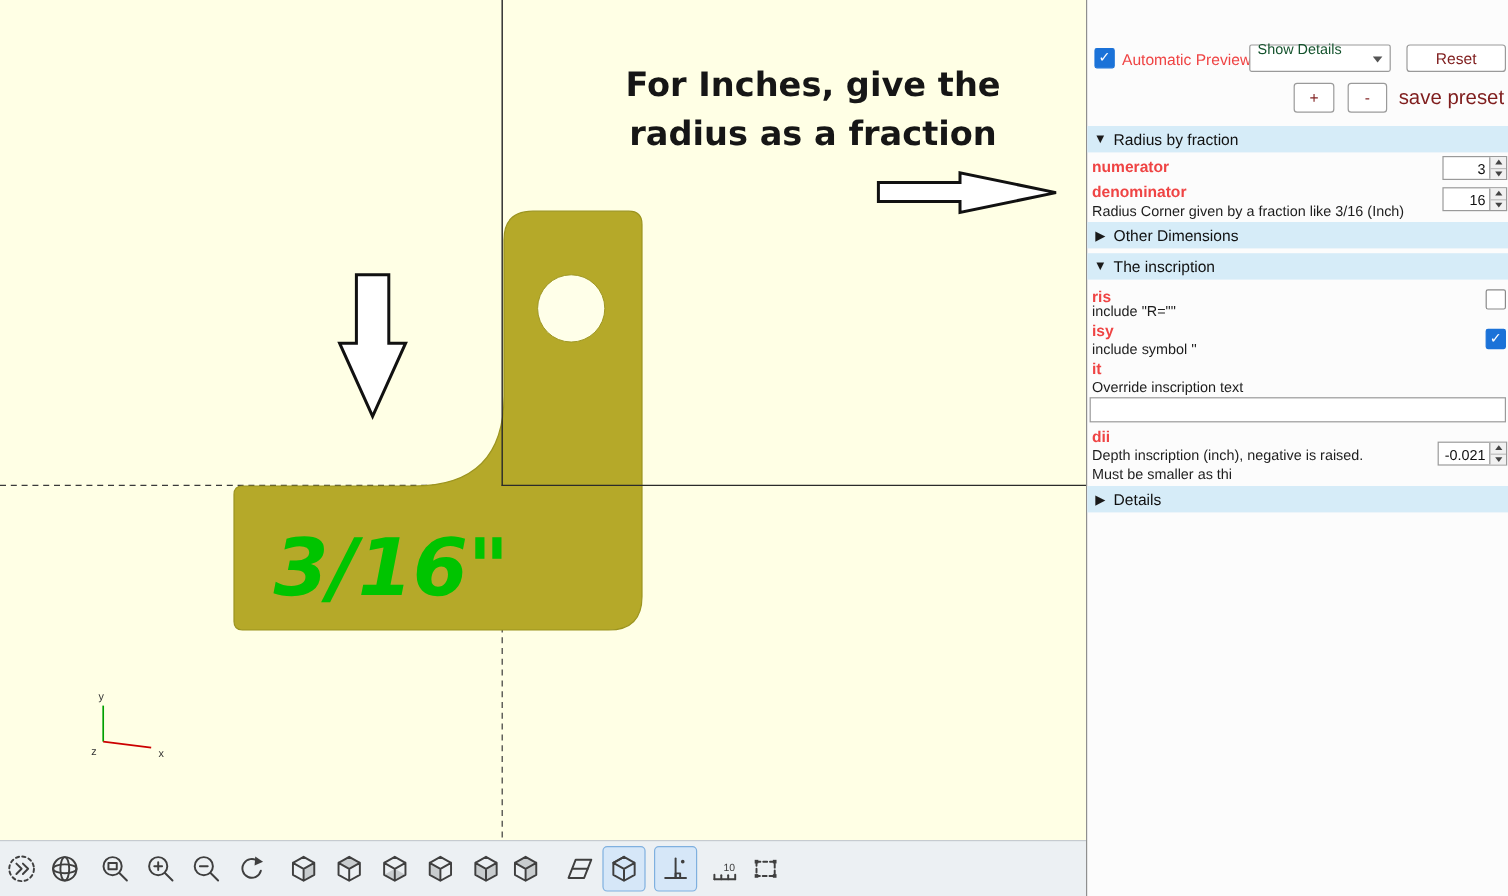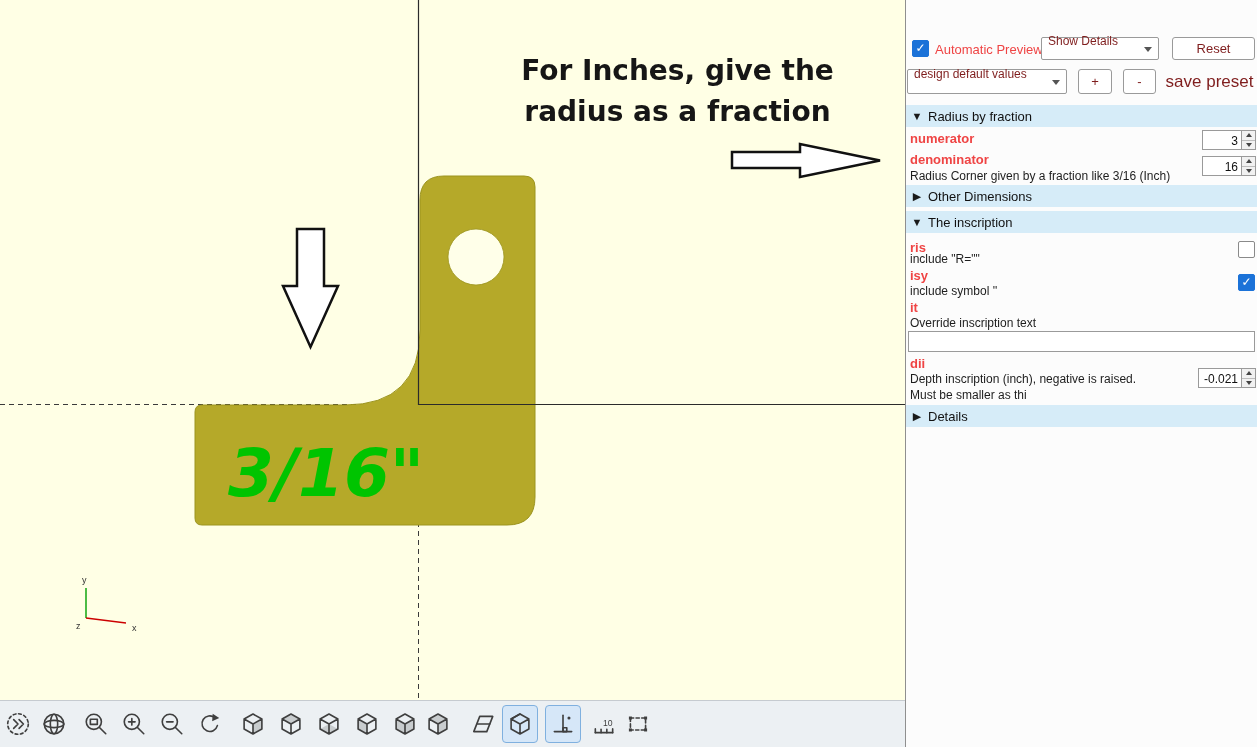--- a/index.html
+++ b/index.html
@@ -25,21 +25,21 @@
   .panel-close { position:absolute; right:7px; top:6px; font-size:13px; color:#333; cursor:default; }
 
   .cb { position:absolute; width:17px; height:17px; background:#fff; border:1px solid #8a8a8a; border-radius:2px;
         font-size:12px; line-height:15px; text-align:center; color:#fff; }
   .cb.checked { background:#1B72D8; border-color:#1B72D8; }
 
   .lbl { position:absolute; font-size:13px; color:#ef4444; }
   .lbl.bold { font-weight:bold; }
   .desc { position:absolute; font-size:12px; color:#1d1d1d; }
 
-  .dropdown { position:absolute; background:#fff; border:1px solid #9a9a9a; border-radius:2px; font-size:12px; color:#7f1d1d;
+  .dropdown { position:absolute; background:#fff; border:1px solid #9a9a9a; border-radius:2px; font-size:12px; color:#14532d;
     display:flex; align-items:center; padding:0 18px 16px 6px; }
   .chev { position:absolute; right:6px; top:50%; margin-top:-2px; width:0; height:0;
     border-left:4px solid transparent; border-right:4px solid transparent; border-top:5px solid #555; }
 
   .btn { position:absolute; background:#fff; border:1px solid #9a9a9a; border-radius:3px; font-size:13px; color:#7f1d1d;
     display:flex; align-items:center; justify-content:center; }
   .btn.flat { border:none; background:transparent; font-size:17px; }
 
   .sec-header { position:absolute; left:0; width:352px; height:22px; background:#D6ECF8; display:flex; align-items:center; }
   .sec-tri { width:22px; text-align:center; font-size:11px; color:#1a1a1a; }
@@ -243,24 +243,20 @@
 
     <div class="dropdown" style="left:135px; top:37px; width:118px; height:23px;">
       <span>Show Details</span>
       <span class="chev"></span>
     </div>
 
     <div class="btn" style="left:266px; top:37px; width:83px; height:23px;">
       <span>Reset</span>
     </div>
 
-    <div class="dropdown" style="left:1px; top:69px; width:160px; height:25px;">
-      <span>design default values</span>
-      <span class="chev"></span>
-    </div>
     <div class="btn" style="left:172px; top:69px; width:34px; height:25px;">
       <span>+</span>
     </div>
     <div class="btn" style="left:217px; top:69px; width:33px; height:25px;">
       <span>-</span>
     </div>
     <div class="btn flat" style="left:256px; top:68px; width:95px; height:27px;">
       <span>save preset</span>
     </div>
 

